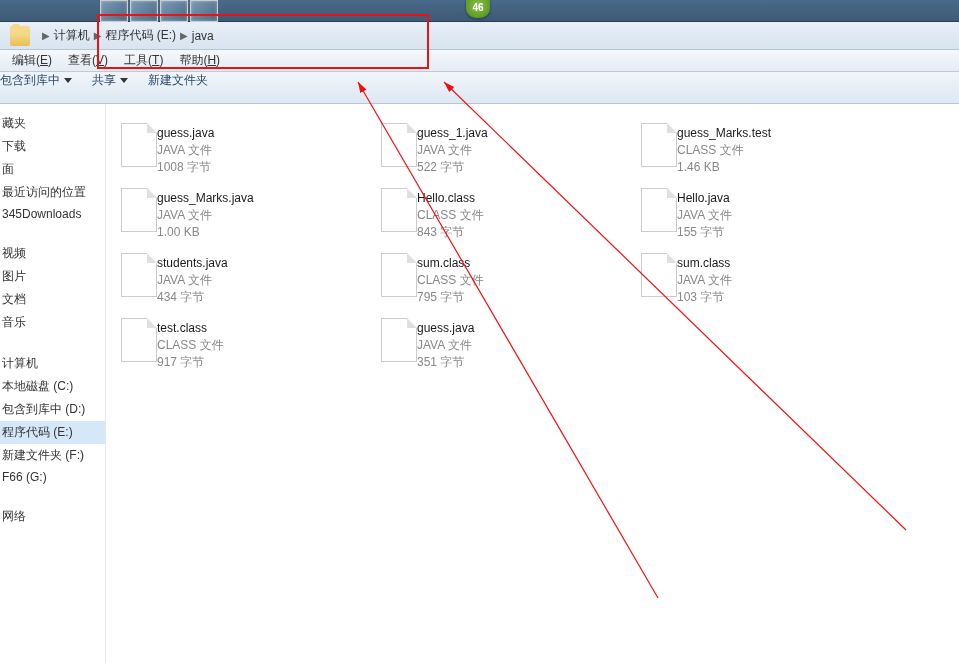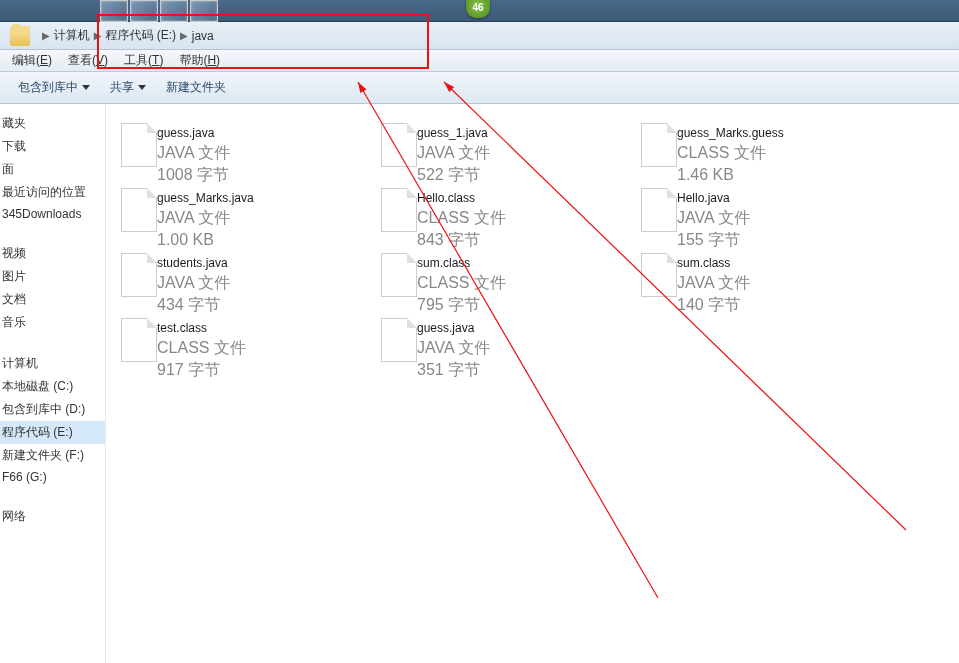--- a/index.html
+++ b/index.html
@@ -13,38 +13,38 @@
     .address-bar { height: 28px; background: linear-gradient(to bottom, #e8eff7, #d8e4f0); border-bottom: 1px solid #b5c5d5; display: flex; align-items: center; padding-left: 10px; }
     .address-bar .folder-ico { width: 20px; height: 20px; background: linear-gradient(to bottom, #f5d98a 40%, #e8c050); border-radius: 2px; margin-right: 8px; position: relative; }
     .address-bar .folder-ico::before { content: ""; position: absolute; left: 2px; top: -2px; width: 8px; height: 3px; background: #f5d98a; border-radius: 2px 2px 0 0; }
     .bc-sep { color: #666; margin: 0 4px; font-size: 10px; }
     .bc-item { color: #333; cursor: pointer; }
     
     .menubar { height: 22px; background: linear-gradient(to bottom, #f5f8fc, #e5ecf4); border-bottom: 1px solid #c0cad5; display: flex; align-items: flex-start; padding-left: 4px; }
     .menubar .mitem { padding: 2px 8px; color: #333; cursor: pointer; }
     .mitem .accel { text-decoration: underline; }
     
-    .toolbar { height: 32px; background: linear-gradient(to bottom, #f0f5fa, #dde8f2); border-bottom: 1px solid #b5c5d5; display: flex; align-items: center; padding-left: 18px; gap: 20px; }
+    .toolbar { height: 32px; background: linear-gradient(to bottom, #f0f5fa, #dde8f2); border-bottom: 1px solid #b5c5d5; display: flex; align-items: flex-start; gap: 20px; }
     .toolbar .titem { color: #2a4a6a; cursor: pointer; display: flex; align-items: center; gap: 4px; }
     .dd-caret { width: 0; height: 0; border-left: 4px solid transparent; border-right: 4px solid transparent; border-top: 5px solid #333; }
     
     .body-area { display: flex; height: calc(100% - 104px); }
     .sidebar { width: 106px; background: #fff; border-right: 1px solid #e8e8e8; padding-top: 8px; overflow: hidden; }
     .side-item { padding: 3px 4px 3px 2px; color: #333; cursor: pointer; white-space: nowrap; }
     .side-item.sel { background: #d5e8fa; }
     .side-gap { height: 18px; }
     
     .content { flex: 1; background: #fff; padding: 14px 10px; }
     .file-grid { display: grid; grid-template-columns: repeat(3, 250px); grid-auto-rows: 65px; gap: 0 10px; }
     .file-item { display: flex; align-items: flex-start; gap: 0; padding: 4px; cursor: pointer; border: 1px solid transparent; border-radius: 2px; }
     .file-ico { width: 36px; height: 44px; background: #fff; border: 1px solid #ccc; position: relative; flex-shrink: 0; }
     .file-ico::after { content: ""; position: absolute; right: -1px; top: -1px; width: 0; height: 0; border-left: 10px solid #e0e0e0; border-top: 10px solid #fff; }
     .finfo { line-height: 1.4; padding-top: 2px; }
     .fname { color: #1a1a1a; }
-    .ftype, .fsize { color: #888; font-size: 16px; }
+    .ftype, .fsize { color: #888; font-size: 12px; }
     
     .annot { position: absolute; pointer-events: none; }
     .redbox { border: 2px solid #e11; }
     
     svg.arrow { position: absolute; top: 0; left: 0; pointer-events: none; }
   </style>
 </head>
 <body>
 
 <div class="titlebar-strip">
@@ -122,21 +122,21 @@
           <div class="file-ico"></div>
           <div class="finfo">
             <div class="fname">guess_1.java</div>
             <div class="ftype">JAVA 文件</div>
             <div class="fsize">522 字节</div>
           </div>
         </div>
         <div class="file-item">
           <div class="file-ico"></div>
           <div class="finfo">
-            <div class="fname">guess_Marks.guess</div>
+            <div class="fname">guess_Marks.test</div>
             <div class="ftype">CLASS 文件</div>
             <div class="fsize">1.46 KB</div>
           </div>
         </div>
         <div class="file-item">
           <div class="file-ico"></div>
           <div class="finfo">
             <div class="fname">guess_Marks.java</div>
             <div class="ftype">JAVA 文件</div>
             <div class="fsize">1.00 KB</div>
@@ -172,21 +172,21 @@
             <div class="fname">sum.class</div>
             <div class="ftype">CLASS 文件</div>
             <div class="fsize">795 字节</div>
           </div>
         </div>
         <div class="file-item">
           <div class="file-ico"></div>
           <div class="finfo">
             <div class="fname">sum.class</div>
             <div class="ftype">JAVA 文件</div>
-            <div class="fsize">140 字节</div>
+            <div class="fsize">103 字节</div>
           </div>
         </div>
         <div class="file-item">
           <div class="file-ico"></div>
           <div class="finfo">
             <div class="fname">test.class</div>
             <div class="ftype">CLASS 文件</div>
             <div class="fsize">917 字节</div>
           </div>
         </div>

